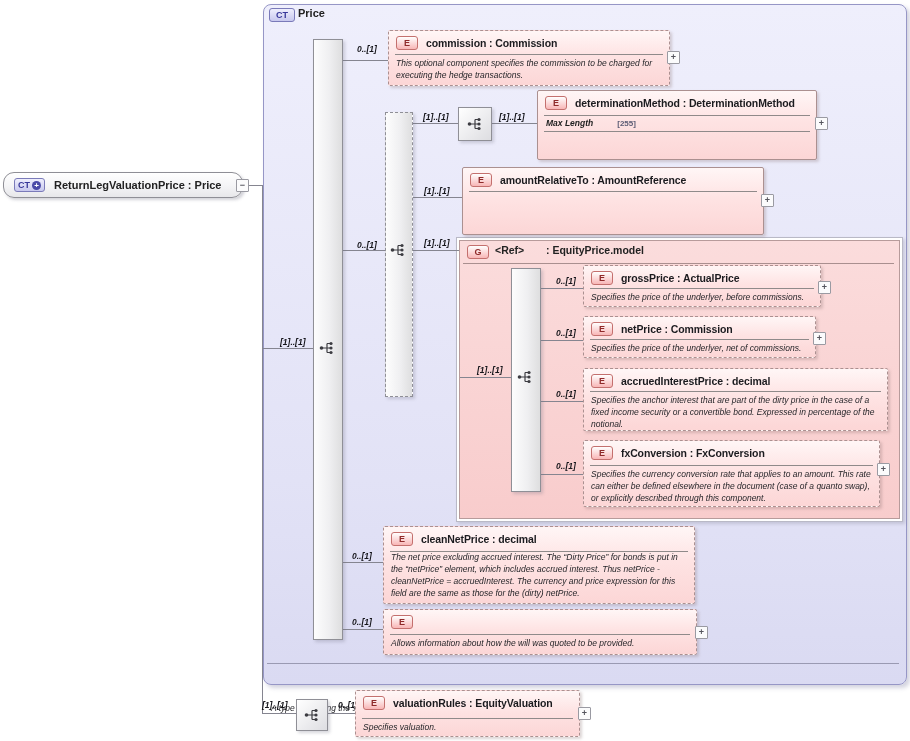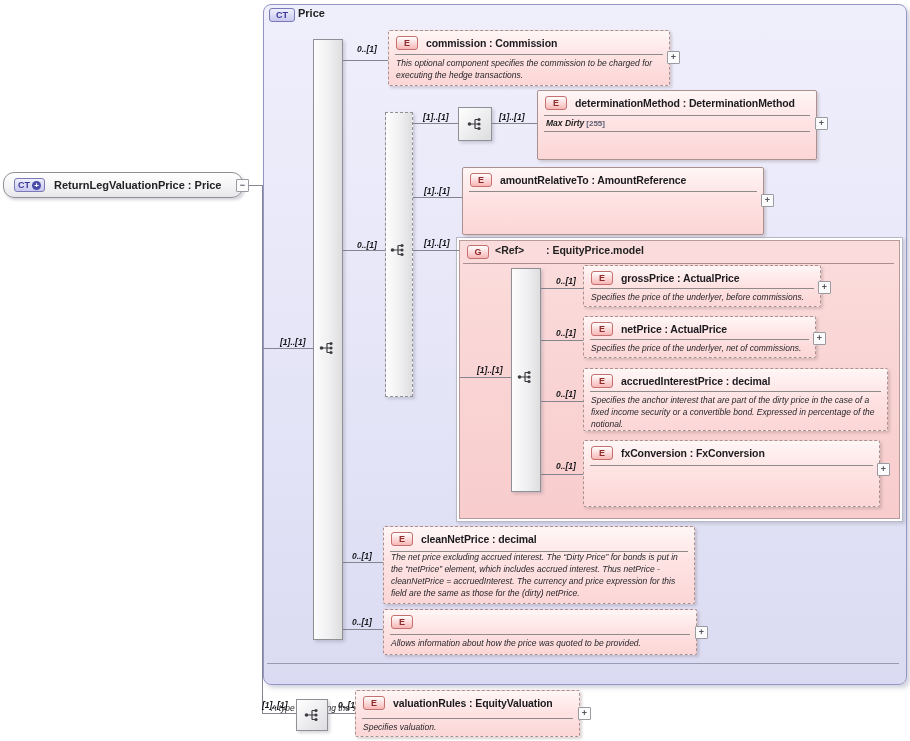--- a/index.html
+++ b/index.html
@@ -24,21 +24,21 @@
   .ebox.dashed{border-style:dashed;}
   .trow{position:absolute;left:7px;top:4px;display:flex;align-items:center;gap:8px;height:15px;}
   .badge{display:inline-flex;align-items:center;justify-content:center;font-size:9px;font-weight:bold;border-radius:3px;flex:0 0 auto;}
   .badge.e,.badge.g{width:20px;height:12px;background:linear-gradient(180deg,#ffffff,#f8b6b6);border:1px solid #c4706e;color:#8f2a2a;}
   .badge.ct{min-width:18px;height:12px;padding:0 3px;background:linear-gradient(180deg,#efeffd,#c8c8ee);border:1px solid #7a7ab9;color:#38389a;gap:2px;}
   .ctplus{display:inline-flex;align-items:center;justify-content:center;width:9px;height:9px;border-radius:50%;background:#4a4aa8;color:#fff;font-size:8px;font-weight:bold;line-height:9px;}
   .etitle{font-size:10.5px;font-weight:bold;letter-spacing:-0.1px;color:#1b1b1f;white-space:nowrap;}
   .sep{position:absolute;left:6px;right:6px;height:1px;background:#8f8a8a;}
   .ann{position:absolute;font-size:8.5px;line-height:12px;font-style:italic;color:#26262a;}
   .facet{position:absolute;font-size:8.5px;font-weight:bold;font-style:italic;color:#222;white-space:nowrap;}
-  .facetval{font-style:normal;font-weight:bold;font-size:8px;color:#5d5d75;margin-left:2px;}
+  .facetval{font-style:normal;font-weight:bold;font-size:8px;color:#5d5d75;margin-left:24px;}
   .plus{position:absolute;width:11px;height:11px;background:#fbfbfc;border:1px solid #9a9aa2;border-radius:1px;color:#55555e;font-size:9px;line-height:9px;font-weight:bold;display:flex;align-items:center;justify-content:center;}
   .rootbox{position:absolute;background:linear-gradient(180deg,#ffffff 0%,#f4f4f6 55%,#e7e7ea 100%);border:1px solid #8f8f96;border-radius:11px;box-shadow:2px 2px 3px rgba(110,110,130,.3);display:flex;align-items:center;gap:9px;padding:0 10px;}
   .roottitle{font-size:11px;font-weight:bold;color:#222;white-space:nowrap;}
   .ctlabel{position:absolute;font-size:11px;font-weight:bold;color:#222;white-space:nowrap;}
   .footnote{position:absolute;font-size:8.5px;font-style:italic;color:#26262a;white-space:nowrap;}
 </style>
 </head>
 <body>
 
 <div id="canvas">
@@ -164,21 +164,21 @@
     </div>
 
   <div class="ebox" style="left:537px;top:90px;width:278px;height:68px;">
     <div class="trow">
       <span class="badge e">
           <span>E</span>
         </span>
       <span class="etitle">determinationMethod : DeterminationMethod</span>
     </div>
     <i class="sep" style="top:24px;"></i>
-    <div class="facet" style="left:8px;top:27px;"><span>Max Dirty</span><span class="facetval">[255]</span></div>
+    <div class="facet" style="left:8px;top:27px;"><span>Max Length</span><span class="facetval">[255]</span></div>
     <i class="sep" style="top:40px;"></i>
   </div>
   <div class="plus" style="left:815px;top:117px;">
       <span>+</span>
     </div>
 
   <div class="ebox" style="left:462px;top:167px;width:300px;height:66px;">
     <div class="trow">
       <span class="badge e">
           <span>E</span>
@@ -203,21 +203,21 @@
   </div>
   <div class="plus" style="left:818px;top:281px;">
       <span>+</span>
     </div>
 
   <div class="ebox dashed" style="left:583px;top:316px;width:231px;height:40px;">
     <div class="trow">
       <span class="badge e">
           <span>E</span>
         </span>
-      <span class="etitle">netPrice : ActualPrice</span>
+      <span class="etitle">netPrice : Commission</span>
     </div>
     <i class="sep" style="top:22px;"></i>
     <div class="ann" style="left:7px;top:25px;width:219px;white-space:nowrap;">Specifies the price of the underlyer, net of commissions.</div>
   </div>
   <div class="plus" style="left:813px;top:332px;">
       <span>+</span>
     </div>
 
   <div class="ebox dashed" style="left:583px;top:368px;width:303px;height:61px;">
     <div class="trow">
@@ -231,20 +231,21 @@
   </div>
 
   <div class="ebox dashed" style="left:583px;top:440px;width:295px;height:65px;">
     <div class="trow">
       <span class="badge e">
           <span>E</span>
         </span>
       <span class="etitle">fxConversion : FxConversion</span>
     </div>
     <i class="sep" style="top:24px;"></i>
+    <div class="ann" style="left:7px;top:27px;width:282px;">Specifies the currency conversion rate that applies to an amount. This rate can either be defined elsewhere in the document (case of a quanto swap), or explicitly described through this component.</div>
   </div>
   <div class="plus" style="left:877px;top:463px;">
       <span>+</span>
     </div>
 
   <div class="ebox dashed" style="left:383px;top:526px;width:310px;height:76px;">
     <div class="trow">
       <span class="badge e">
           <span>E</span>
         </span>
@@ -254,21 +255,21 @@
     <div class="ann" style="left:7px;top:24px;width:296px;">The net price excluding accrued interest. The “Dirty Price” for bonds is put in the “netPrice” element, which includes accrued interest. Thus netPrice - cleanNetPrice = accruedInterest. The currency and price expression for this field are the same as those for the (dirty) netPrice.</div>
   </div>
 
   <div class="ebox dashed" style="left:383px;top:609px;width:312px;height:44px;">
     <div class="trow">
       <span class="badge e">
           <span>E</span>
         </span>
     </div>
     <i class="sep" style="top:24px;"></i>
-    <div class="ann" style="left:7px;top:27px;width:300px;white-space:nowrap;">Allows information about how the price was quoted to be provided.</div>
+    <div class="ann" style="left:7px;top:27px;width:300px;white-space:nowrap;">Allows information about how the will was quoted to be provided.</div>
   </div>
   <div class="plus" style="left:695px;top:626px;">
       <span>+</span>
     </div>
 
   <div class="ebox dashed" style="left:355px;top:690px;width:223px;height:45px;">
     <div class="trow">
       <span class="badge e">
           <span>E</span>
         </span>

